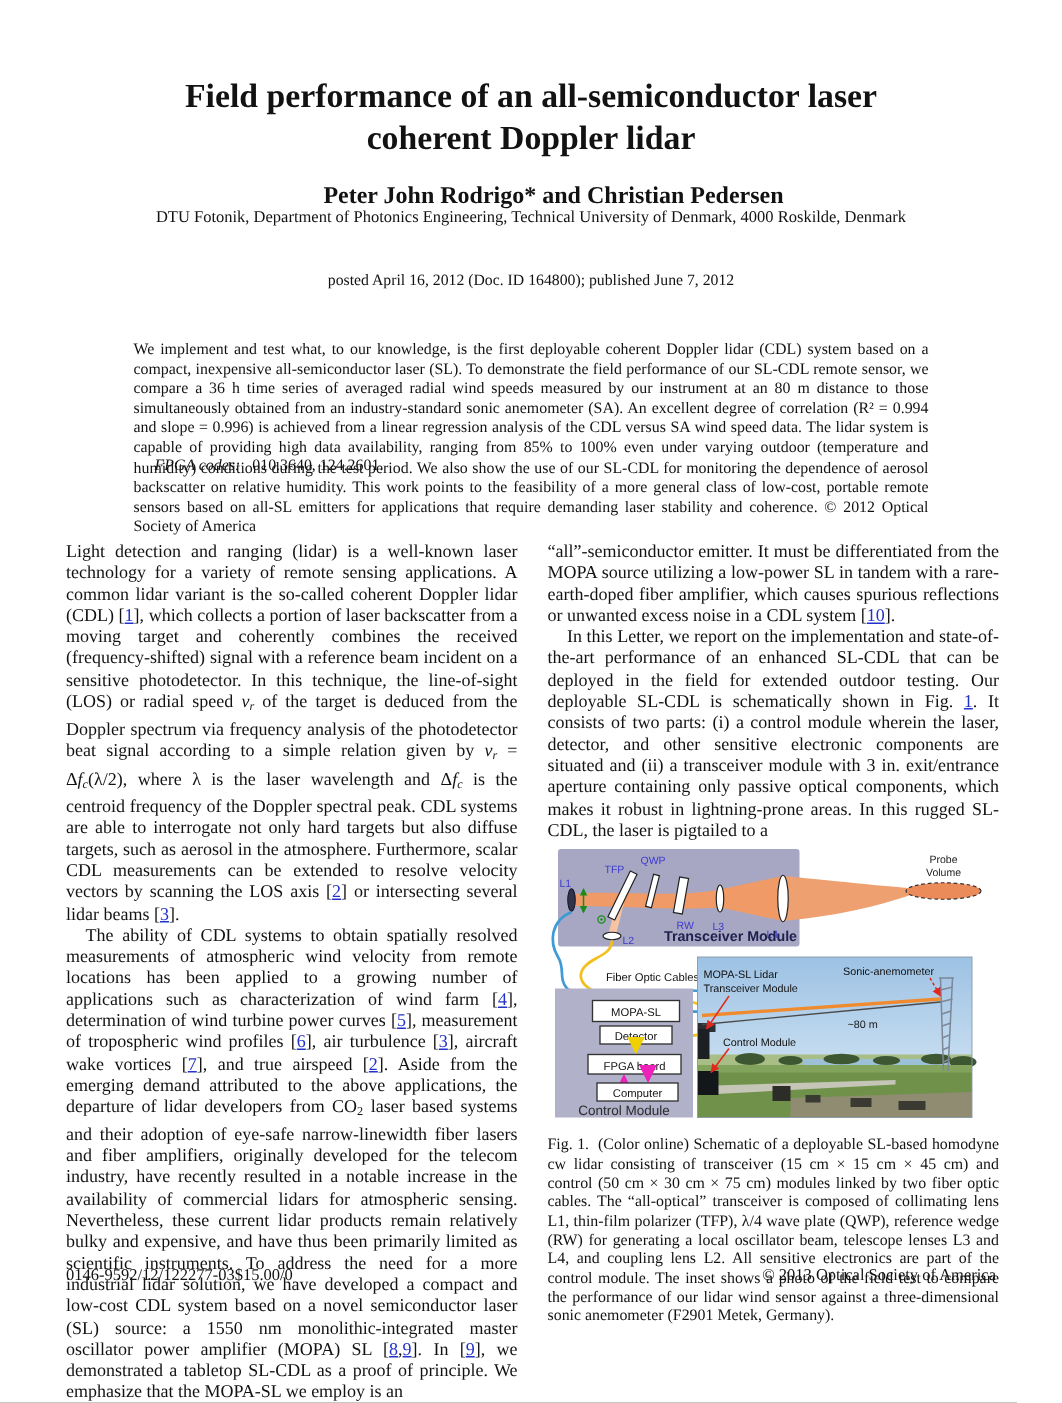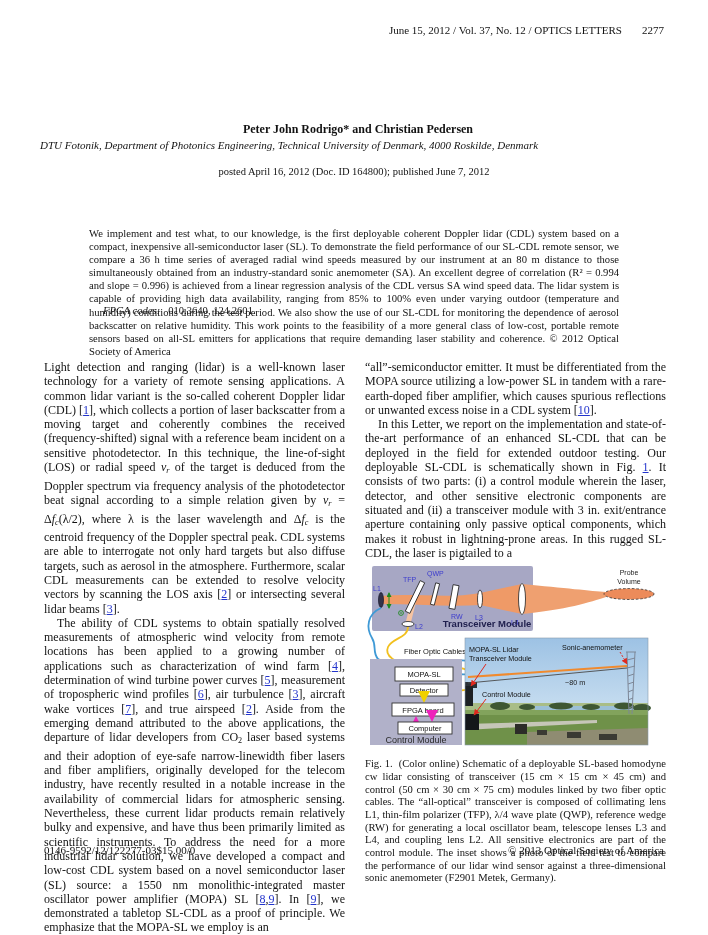--- a/index.html
+++ b/index.html
@@ -5,28 +5,28 @@
   html,body{margin:0;padding:0;background:#9a9a9a;}
   .page{position:relative;width:708px;height:935px;background:#ffffff;margin:0 auto;
         font-family:"Liberation Serif",serif;color:#121212;overflow:hidden;}
 
   .header{position:absolute;top:24px;left:44px;width:620px;text-align:right;font-size:11px;}
   .header .pagenum{margin-left:20px;}
 
   .title{position:absolute;top:50px;left:104px;width:500px;margin:0;text-align:center;
          font-size:22.5px;line-height:28px;font-weight:bold;}
 
-  .authors{position:absolute;top:122px;left:48px;width:620px;text-align:center;
-           font-size:12px;font-weight:bold;}
-  .affil{position:absolute;top:139px;left:40px;width:660px;text-align:left;
-         font-size:11px;font-style:italic;}
+  .authors{position:absolute;top:122px;left:59px;width:620px;text-align:center;
+           font-size:16px;font-weight:bold;}
+  .affil{position:absolute;top:139px;left:24px;width:660px;text-align:center;
+         font-size:11px;}
   .corres{position:absolute;top:152px;left:44px;width:620px;text-align:center;
           font-size:11px;font-style:italic;}
   .history1{position:absolute;top:170px;left:44px;width:620px;text-align:center;font-size:10.5px;}
-  .history2{position:absolute;top:166px;left:44px;width:620px;text-align:center;font-size:10.5px;}
+  .history2{position:absolute;top:182px;left:44px;width:620px;text-align:center;font-size:10.5px;}
 
   .abstract{position:absolute;top:199px;left:89px;width:530px;font-size:10.6px;
             line-height:13.1px;text-align:justify;margin-top:28px;}
   .ocis{position:absolute;top:305px;left:103px;width:516px;font-size:10.6px;}
   .ocis .lbl{font-style:italic;}
   .ocis .codes{margin-left:8px;}
 
   .columns{position:absolute;top:360px;left:44px;width:622px;display:flex;gap:20px;}
   .col{width:301px;font-size:12px;line-height:14.3px;text-align:justify;}
   .col p{margin:0;}
@@ -43,24 +43,22 @@
   .footer{position:absolute;top:844px;left:44px;width:620px;display:flex;
           justify-content:space-between;gap:17px;font-size:11px;}
 
   .svg-sans{font-family:"Liberation Sans",sans-serif;}
 </style>
 </head>
 <body>
 
 <div class="page">
 
-  <div class="header">
-    <span>June 15, 2012 / Vol. 37, No. 12 / OPTICS LETTERS</span><span class="pagenum">2277</span>
-  </div>
-
+
+  <h1 class="title">Field performance of an all-semiconductor laser coherent Doppler lidar</h1>
 
   <div class="authors">Peter John Rodrigo* and Christian Pedersen</div>
   <div class="affil">DTU Fotonik, Department of Photonics Engineering, Technical University of Denmark, 4000 Roskilde, Denmark</div>
   <div class="history2">posted April 16, 2012 (Doc. ID 164800); published June 7, 2012</div>
 
   <div class="abstract">We implement and test what, to our knowledge, is the first deployable coherent Doppler lidar (CDL) system based on a compact, inexpensive all-semiconductor laser (SL). To demonstrate the field performance of our SL-CDL remote sensor, we compare a 36 h time series of averaged radial wind speeds measured by our instrument at an 80 m distance to those simultaneously obtained from an industry-standard sonic anemometer (SA). An excellent degree of correlation (R² = 0.994 and slope = 0.996) is achieved from a linear regression analysis of the CDL versus SA wind speed data. The lidar system is capable of providing high data availability, ranging from 85% to 100% even under varying outdoor (temperature and humidity) conditions during the test period. We also show the use of our SL-CDL for monitoring the dependence of aerosol backscatter on relative humidity. This work points to the feasibility of a more general class of low-cost, portable remote sensors based on all-SL emitters for applications that require demanding laser stability and coherence.  © 2012 Optical Society of America</div>
 
   <div class="ocis">
     <span class="lbl">FPGA codes:</span><span class="codes">010.3640, 124.2601.</span>
   </div>

